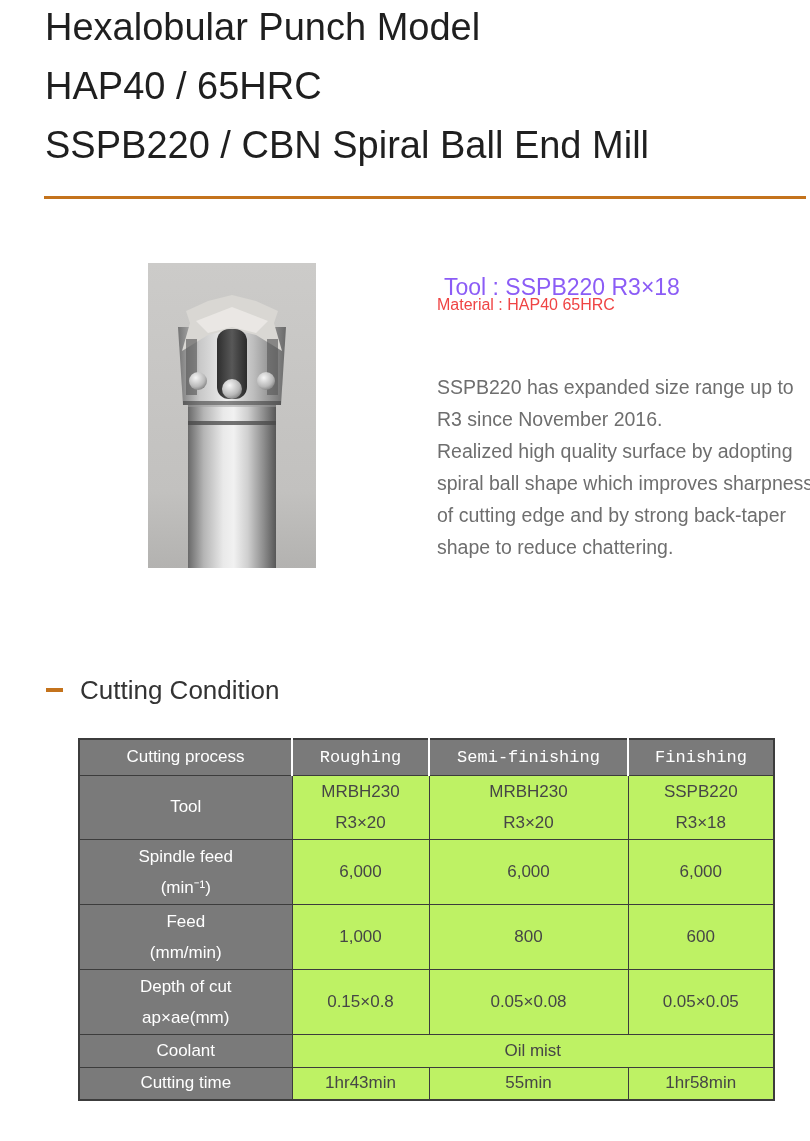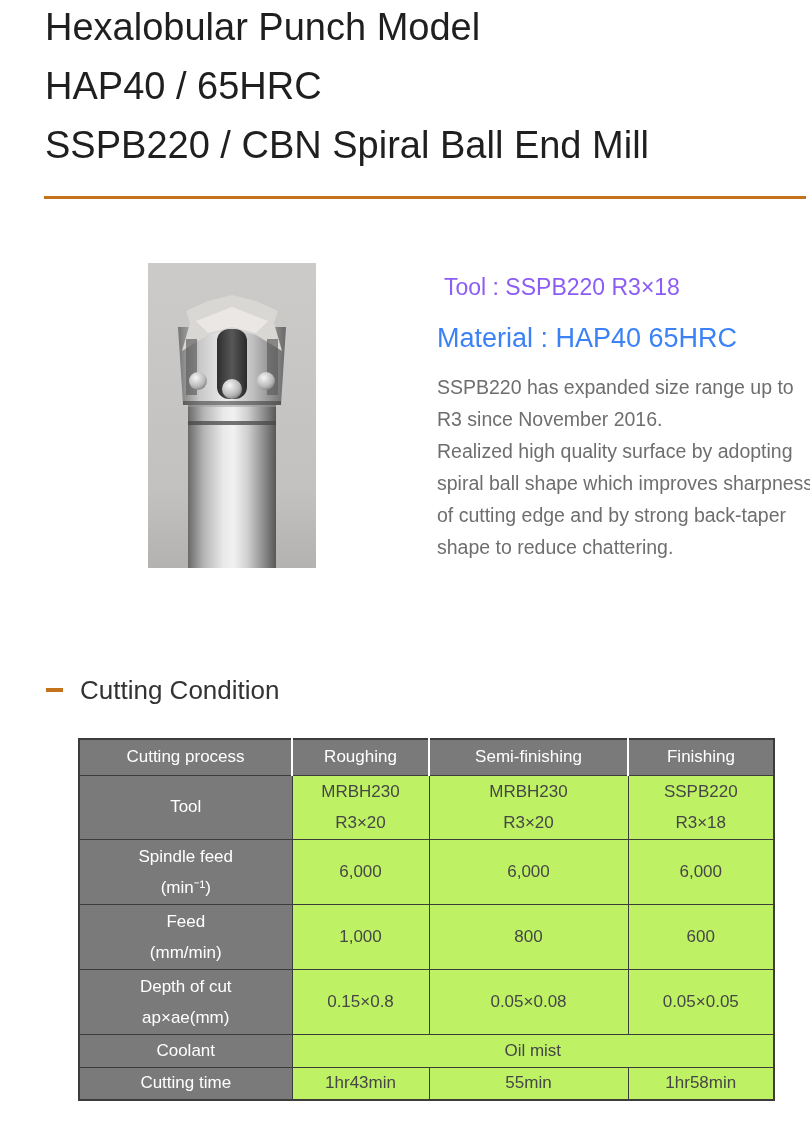--- a/index.html
+++ b/index.html
@@ -29,22 +29,22 @@
   
   .photo{
     position:absolute;left:148px;top:263px;width:168px;height:305px;
     display:block;
   }
   .tool-line{
     position:absolute;left:444px;top:274px;width:372px;
     font-size:23px;color:#8b5cf6;
   }
   .material-line{
-    position:absolute;left:437px;top:323px;width:372px;
-    font-size:27px;color:#3b82f6;
+    position:absolute;left:437px;top:296px;width:372px;
+    font-size:16px;color:#ef4444;
   }
   .description{
     position:absolute;left:437px;top:371px;width:382px;
     font-size:19.5px;line-height:32px;color:#6e6e6e;
   }
   .work-size{
     position:absolute;left:45px;top:575px;
     font-size:19.5px;color:#545454;
   }
   
@@ -68,20 +68,21 @@
     border:1px solid var(--border);
     text-align:center;vertical-align:middle;
     color:#464646;background:#bef264;
     padding:0 4px;
   }
   .cc-table td.gray{
     background:var(--hdr-gray);color:#ffffff;
   }
   .cc-table tr.hdr td + td{
     border-left:2px solid #ffffff;
+    font-family:Liberation Mono, monospace;
   }
   .cc-table .two-line div{line-height:31px;}
 </style>
 </head>
 <body>
 
 <div class="page">
 
   <div class="title">
     <div>Hexalobular Punch Model</div>

